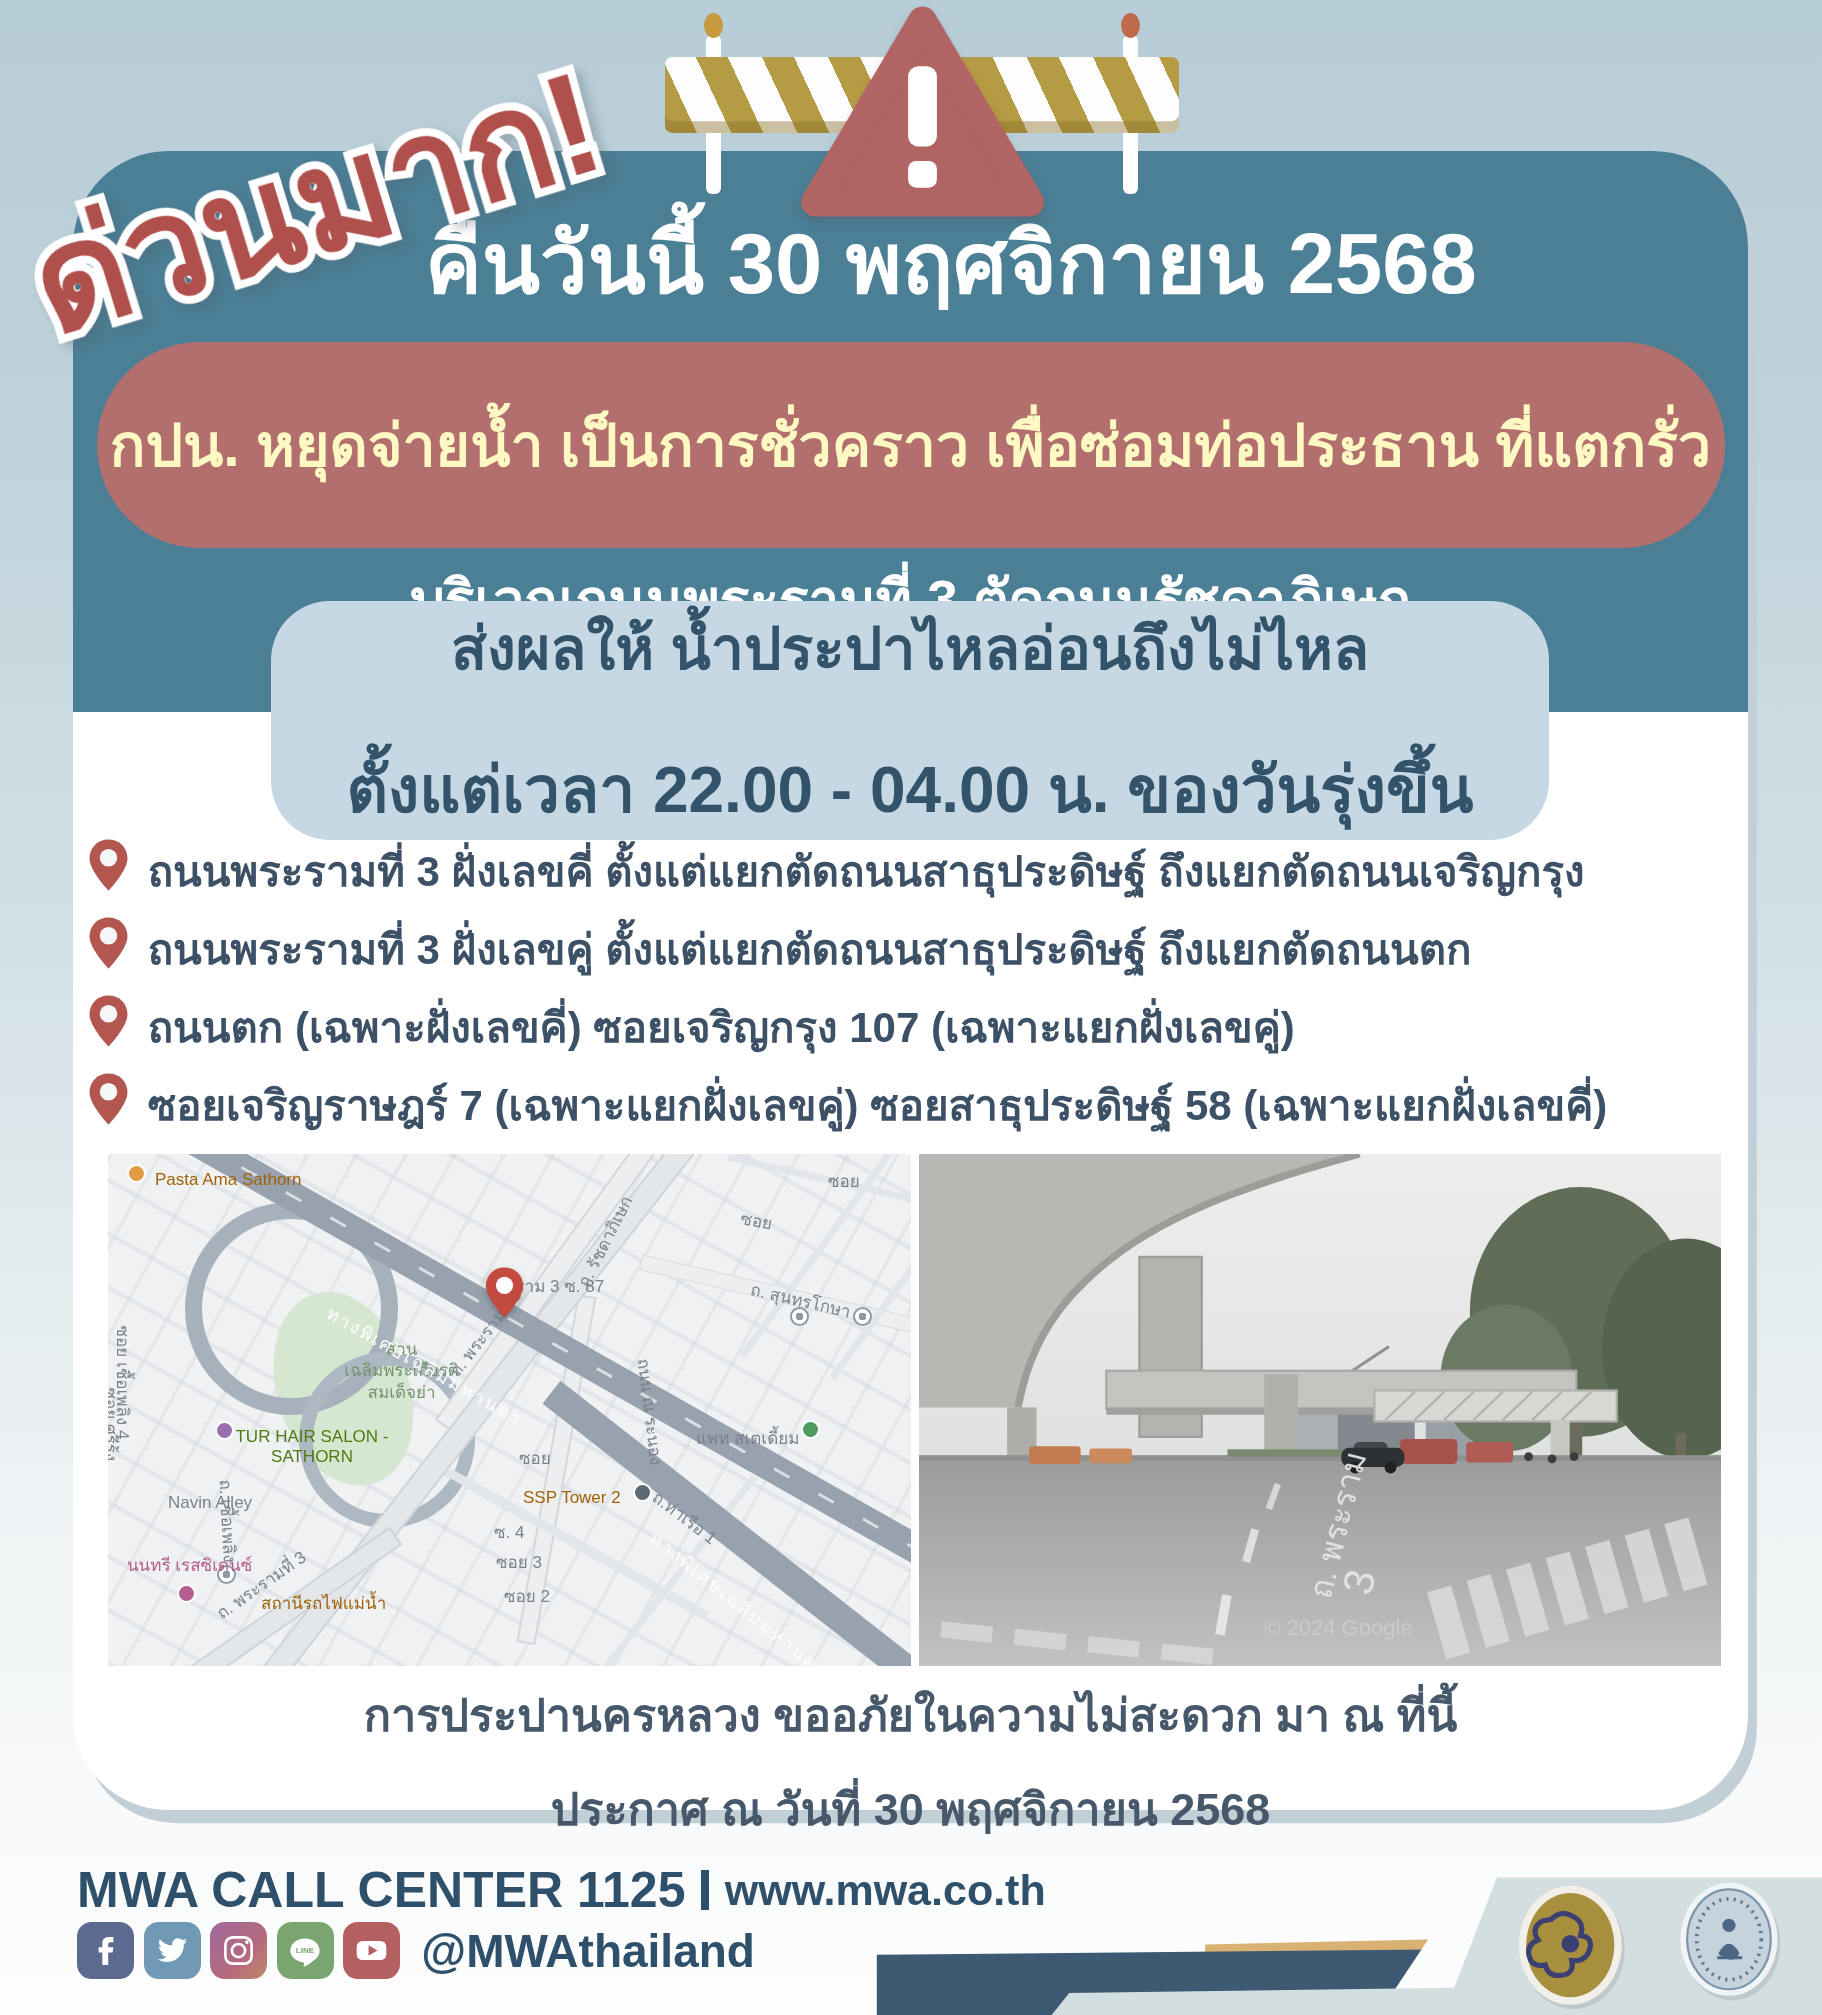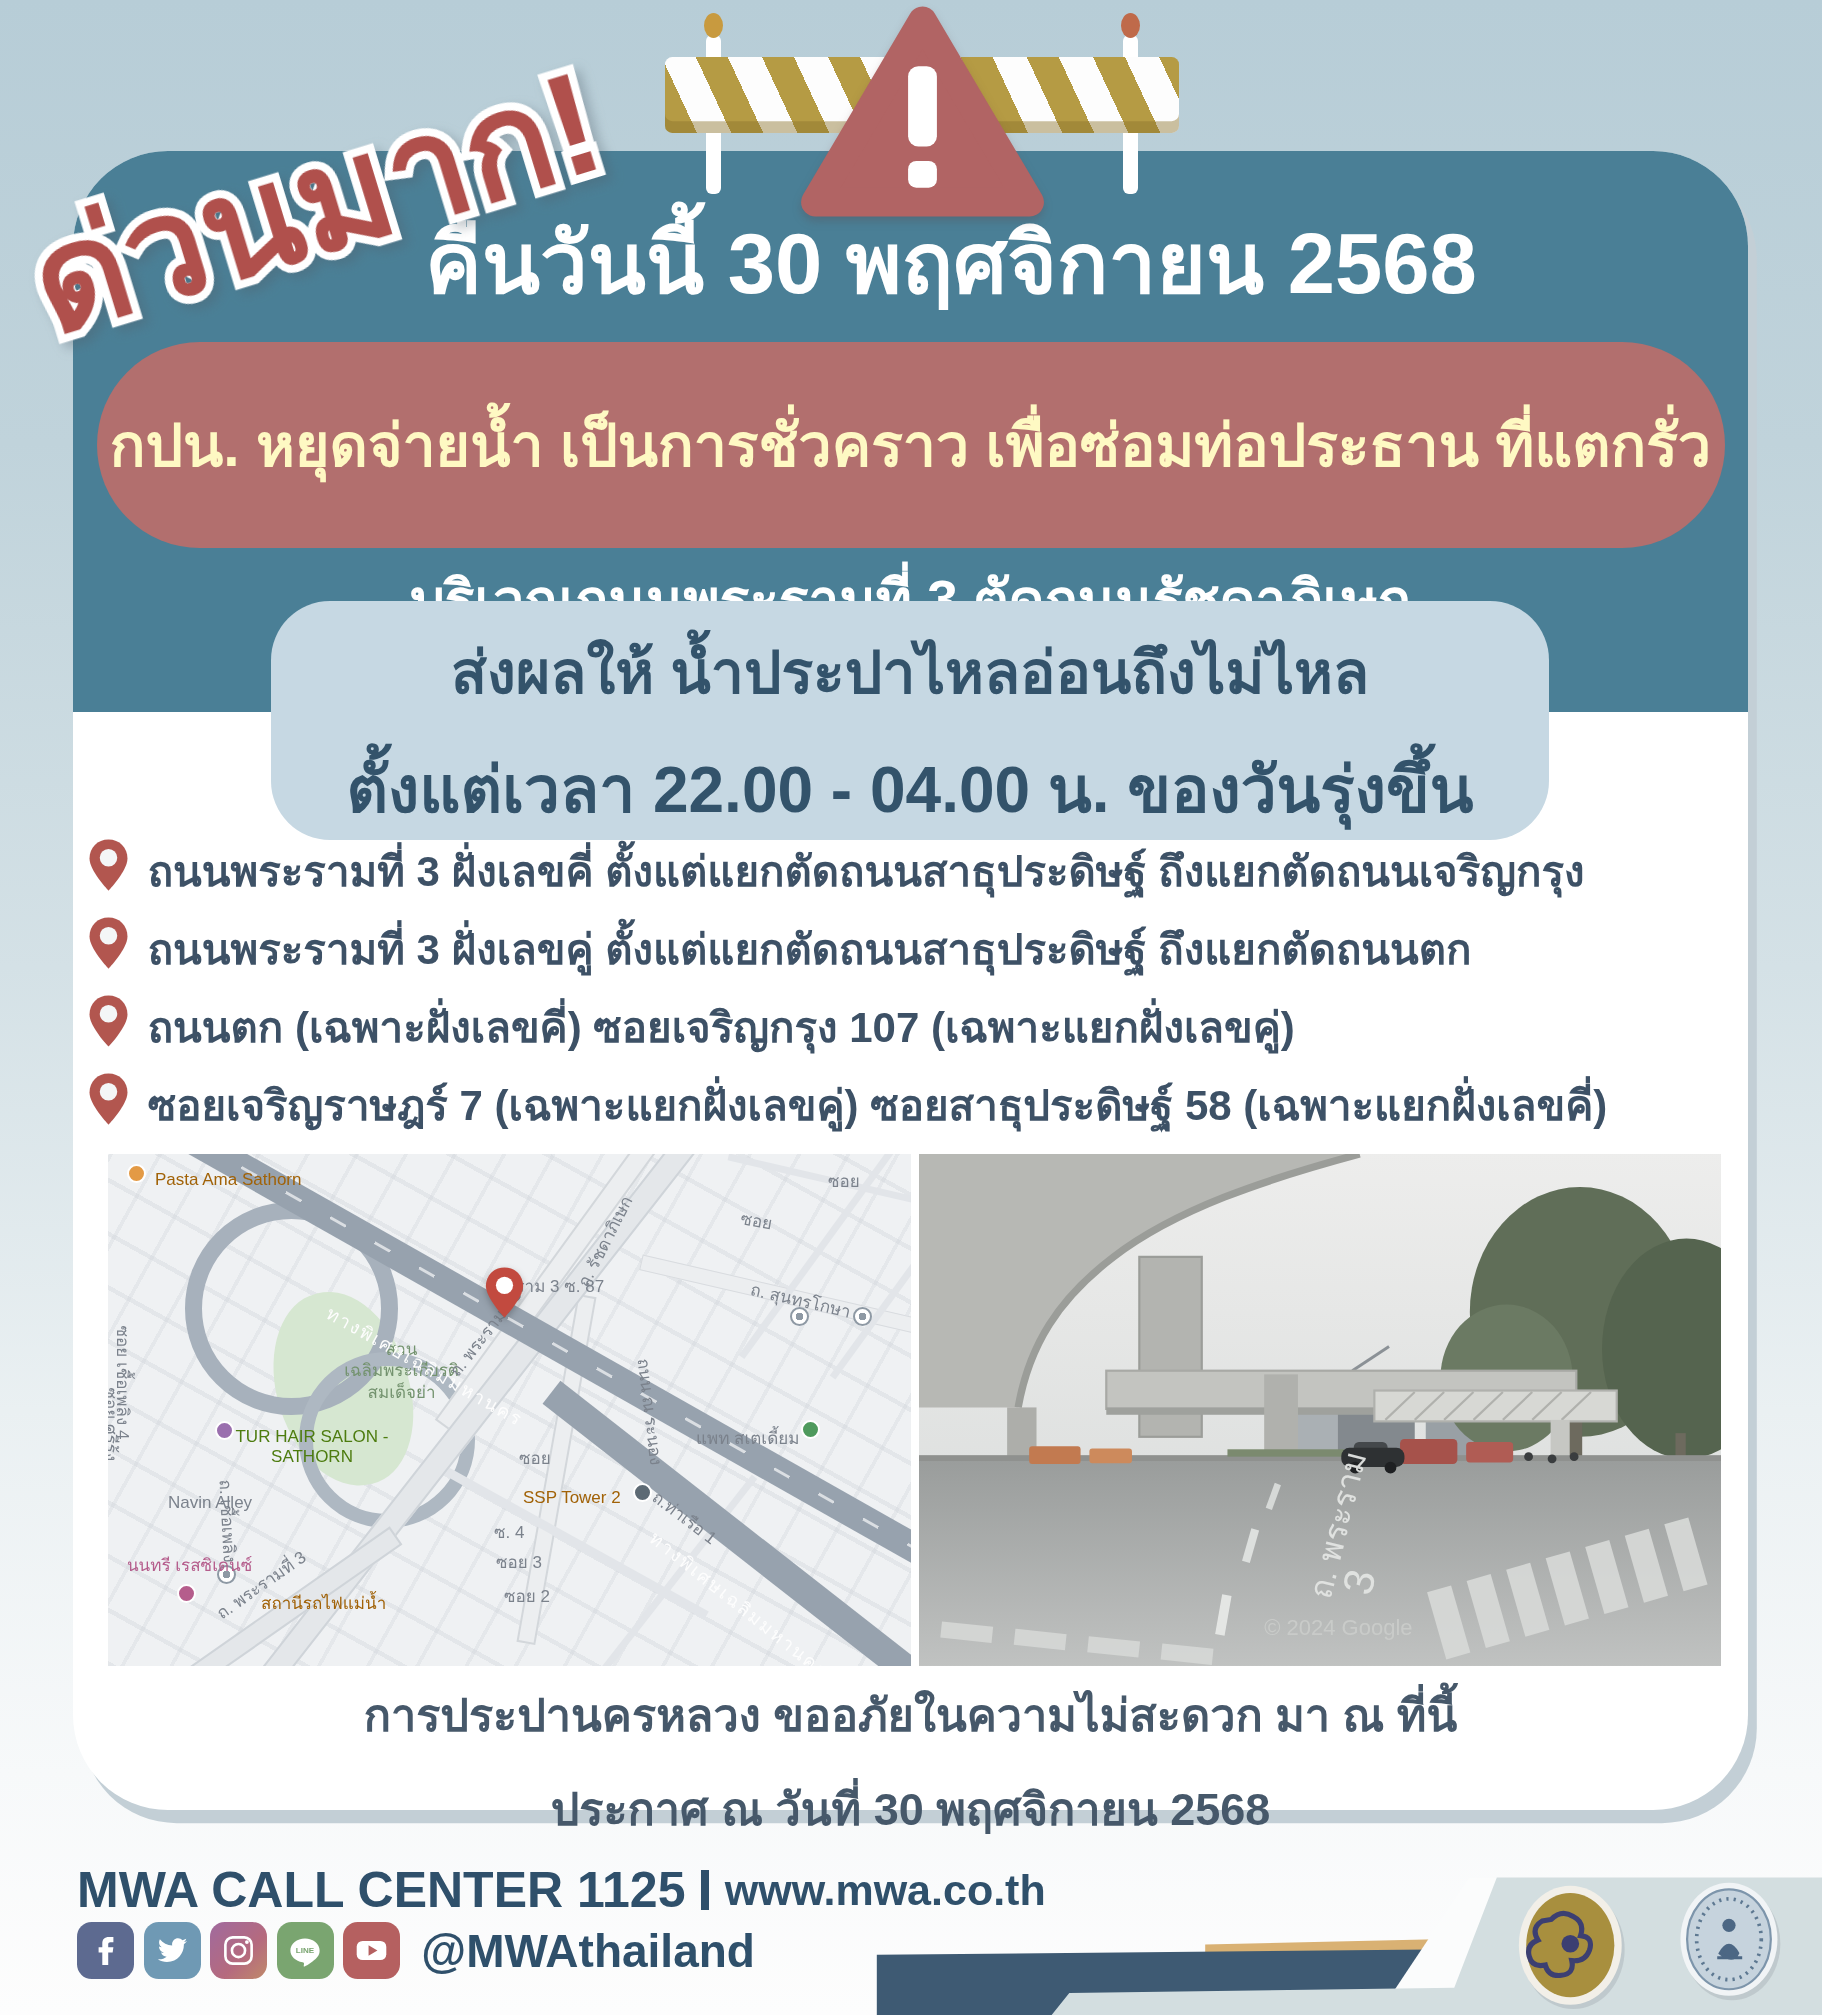--- a/index.html
+++ b/index.html
@@ -30,21 +30,21 @@
   .card{position:absolute;left:73px;top:151px;width:1675px;height:1659px;background:#fff;
     border-radius:95px;box-shadow:8.8px 13.2px 0 #c3cfd6;z-index:10}
   .teal{position:absolute;left:0;top:0;width:100%;height:561px;background:#4a7f96;border-radius:95px 95px 0 0}
   .card-title{position:absolute;left:0;top:44px;width:100%;text-align:center;padding-left:81px;
     font-size:85px;font-weight:bold;color:#fff;white-space:nowrap}
   .rosebox{position:absolute;left:23.5px;top:191px;width:1628px;height:206px;border-radius:103px;background:#b26f6e;
     display:flex;align-items:center;justify-content:center}
   .rosebox span{font-size:59px;font-weight:bold;color:#fef9c3;white-space:nowrap}
   .loc{position:absolute;left:0;top:405px;width:100%;text-align:center;font-size:55px;font-weight:bold;color:#fff;white-space:nowrap}
   .impactbox{position:absolute;left:198px;top:450px;width:1278px;height:239px;border-radius:59px;background:#c6d8e3;
-    display:flex;flex-direction:column;align-items:center;justify-content:flex-end;gap:19px;color:#33536b;font-weight:bold}
+    display:flex;flex-direction:column;align-items:center;justify-content:space-between;color:#33536b;font-weight:bold}
   .impactbox .l1{font-size:59px;white-space:nowrap}
   .impactbox .l2{font-size:64px;white-space:nowrap}
 
   
   .areas{position:absolute;left:14.7px;top:687px;width:1646px;list-style:none}
   .areas li{display:flex;height:78px}
   .areas .pin{width:41px;height:54px;margin:0 19px 0 0;flex:none}
   .areas .t{font-size:42px;font-weight:600;color:#3d5166;white-space:nowrap}
 
   

